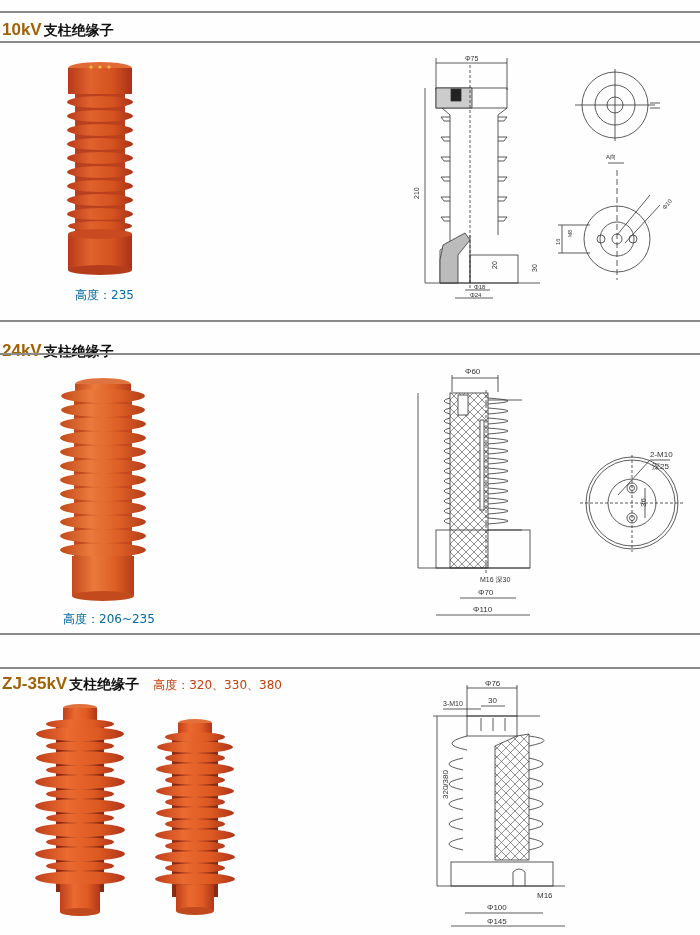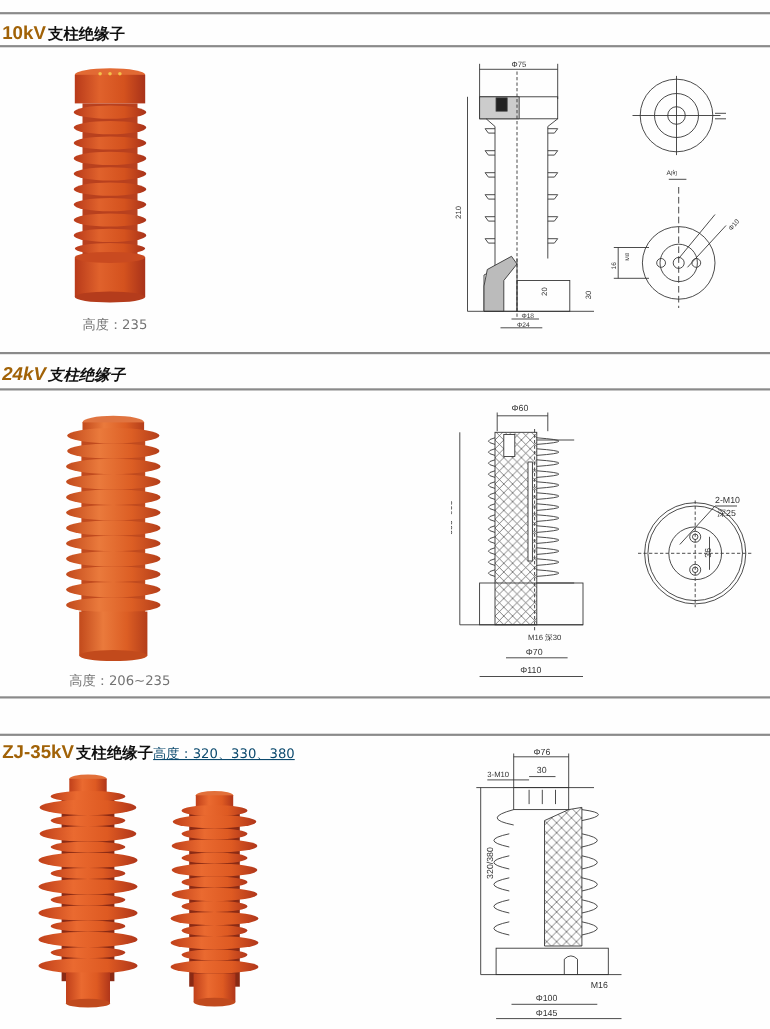--- a/index.html
+++ b/index.html
@@ -1,22 +1,22 @@
 <!DOCTYPE html>
 <html><head>
 <meta charset="utf-8">
 <style>
   html,body{margin:0;padding:0;background:#fefefe;}
   body{width:700px;height:935px;position:relative;overflow:hidden;font-family:"DejaVu Sans","Liberation Sans",sans-serif;color:#1a1a1a;}
   .rule{position:absolute;left:0;width:700px;height:2px;background:#8a8a8a;}
   .sec-head{position:absolute;left:2px;display:flex;align-items:baseline;white-space:nowrap;}
   .sec-code{font-family:"Liberation Sans",sans-serif;font-weight:bold;font-size:17px;color:#a16207;}
   .sec-name{font-weight:bold;font-size:14px;margin-left:2px;color:#111;}
-  .sec-extra{font-size:12px;color:#0c4a6e;text-decoration:underline;}
-  .caption{position:absolute;font-size:12px;color:#737373;white-space:nowrap;}
+  .sec-extra{font-size:12px;margin-left:14px;color:#c2410c;}
+  .caption{position:absolute;font-size:12px;color:#0369a1;white-space:nowrap;}
   .abs{position:absolute;}
   svg text{font-family:"Liberation Sans",sans-serif;}
 </style>
 </head>
 <body>
 
 <div class="rule" style="top:11px;"></div>
 <div class="sec-head" style="top:20px;">
   <span class="sec-code">10kV</span>
   <span class="sec-name">支柱绝缘子</span>
@@ -110,21 +110,21 @@
     <line x1="215" y1="188" x2="250" y2="150"></line>
   <text x="255" y="155" font-size="6" fill="#333" stroke="none" transform="rotate(-50 255 155)">Φ10</text>
   <line x1="148" y1="170" x2="180" y2="170"></line>
     <line x1="148" y1="198" x2="180" y2="198"></line>
   <line x1="152" y1="170" x2="152" y2="198"></line>
   <text x="142" y="190" font-size="6" fill="#333" stroke="none" transform="rotate(-90 146 186)">16</text>
   <text x="158" y="182" font-size="5" fill="#333" stroke="none" transform="rotate(-90 160 180)">M8</text>
 </svg>
 
 <div class="rule" style="top:320px;"></div>
-<div class="sec-head" style="top:330px;font-style:italic;">
+<div class="sec-head" style="top:341px;">
   <span class="sec-code">24kV</span>
   <span class="sec-name">支柱绝缘子</span>
 </div>
 <div class="rule" style="top:353px;"></div>
 
 <svg class="abs" style="left:48px;top:372px;" width="110" height="232" viewBox="0 0 110 232">
   <defs>
     <linearGradient id="g2" x1="0" x2="1" y1="0" y2="0">
       <stop offset="0" stop-color="#c24a1c"></stop>
         <stop offset="0.35" stop-color="#ea7a3c"></stop>

